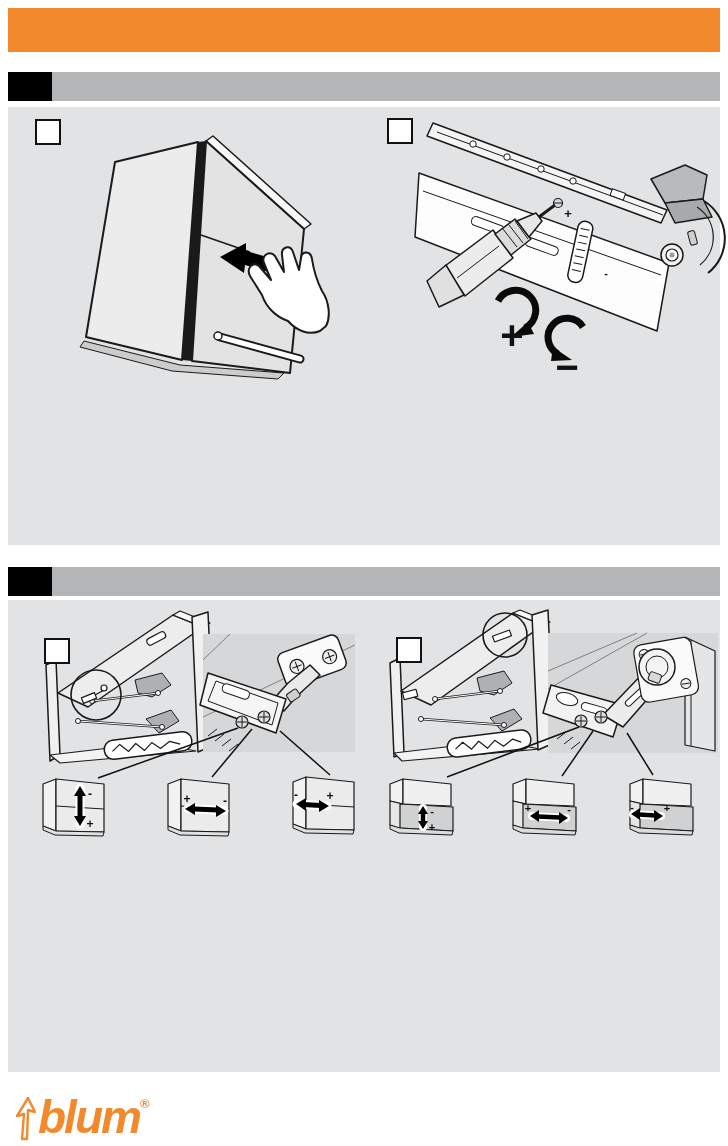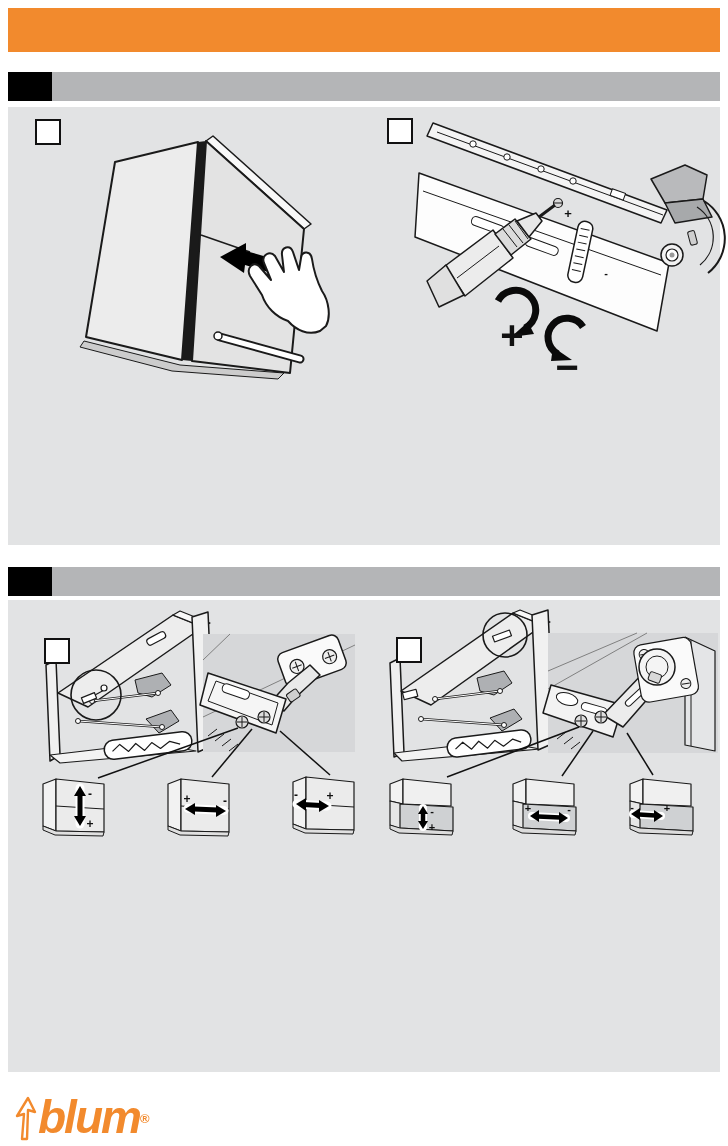--- a/index.html
+++ b/index.html
@@ -15,21 +15,21 @@
   .step-box{width:26px;height:26px;background:#fff;border:2px solid #111;
             box-sizing:border-box;z-index:3;display:flex;align-items:center;
             justify-content:center;font-size:14px;font-weight:bold;color:#111;}
   svg{position:absolute;overflow:visible;}
   svg text{font-family:"Liberation Sans",sans-serif;font-weight:bold;fill:#111;}
   .sign-sm{font-size:13px;}
   .sign-xs{font-size:11px;}
   .sign-big{font-size:40px;}
   .icon-sign{font-size:12px;}
   .icon-sign2{font-size:11px;}
-  .logo{left:12px;top:1094px;display:flex;align-items:center;}
+  .logo{left:12px;top:1094px;display:flex;align-items:flex-start;}
   .logo-text{color:#f28a2d;font-size:46px;font-weight:bold;font-style:italic;
              letter-spacing:-2px;line-height:1;}
   .logo-reg{color:#f28a2d;font-size:13px;font-weight:bold;margin-top:2px;}
 </style>
 </head>
 <body>
 
 <div class="page">
 
   <div class="abs banner"></div>

